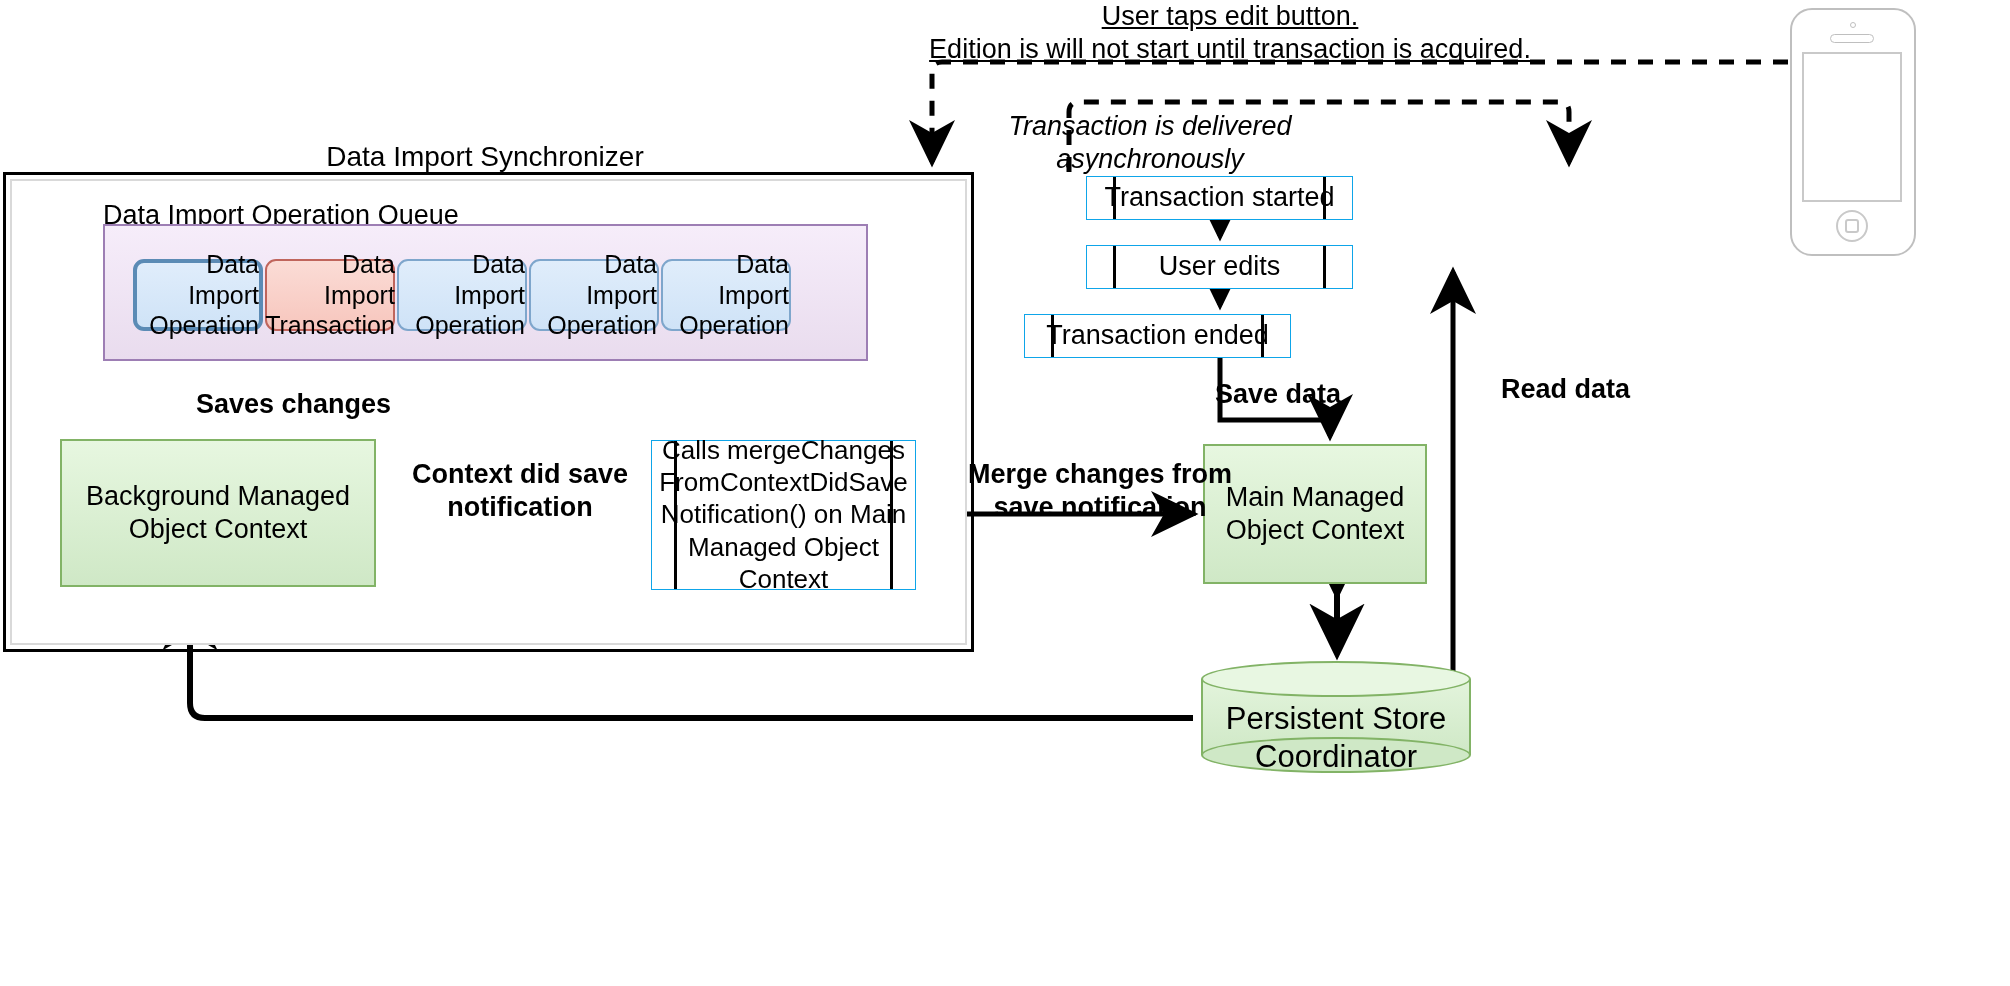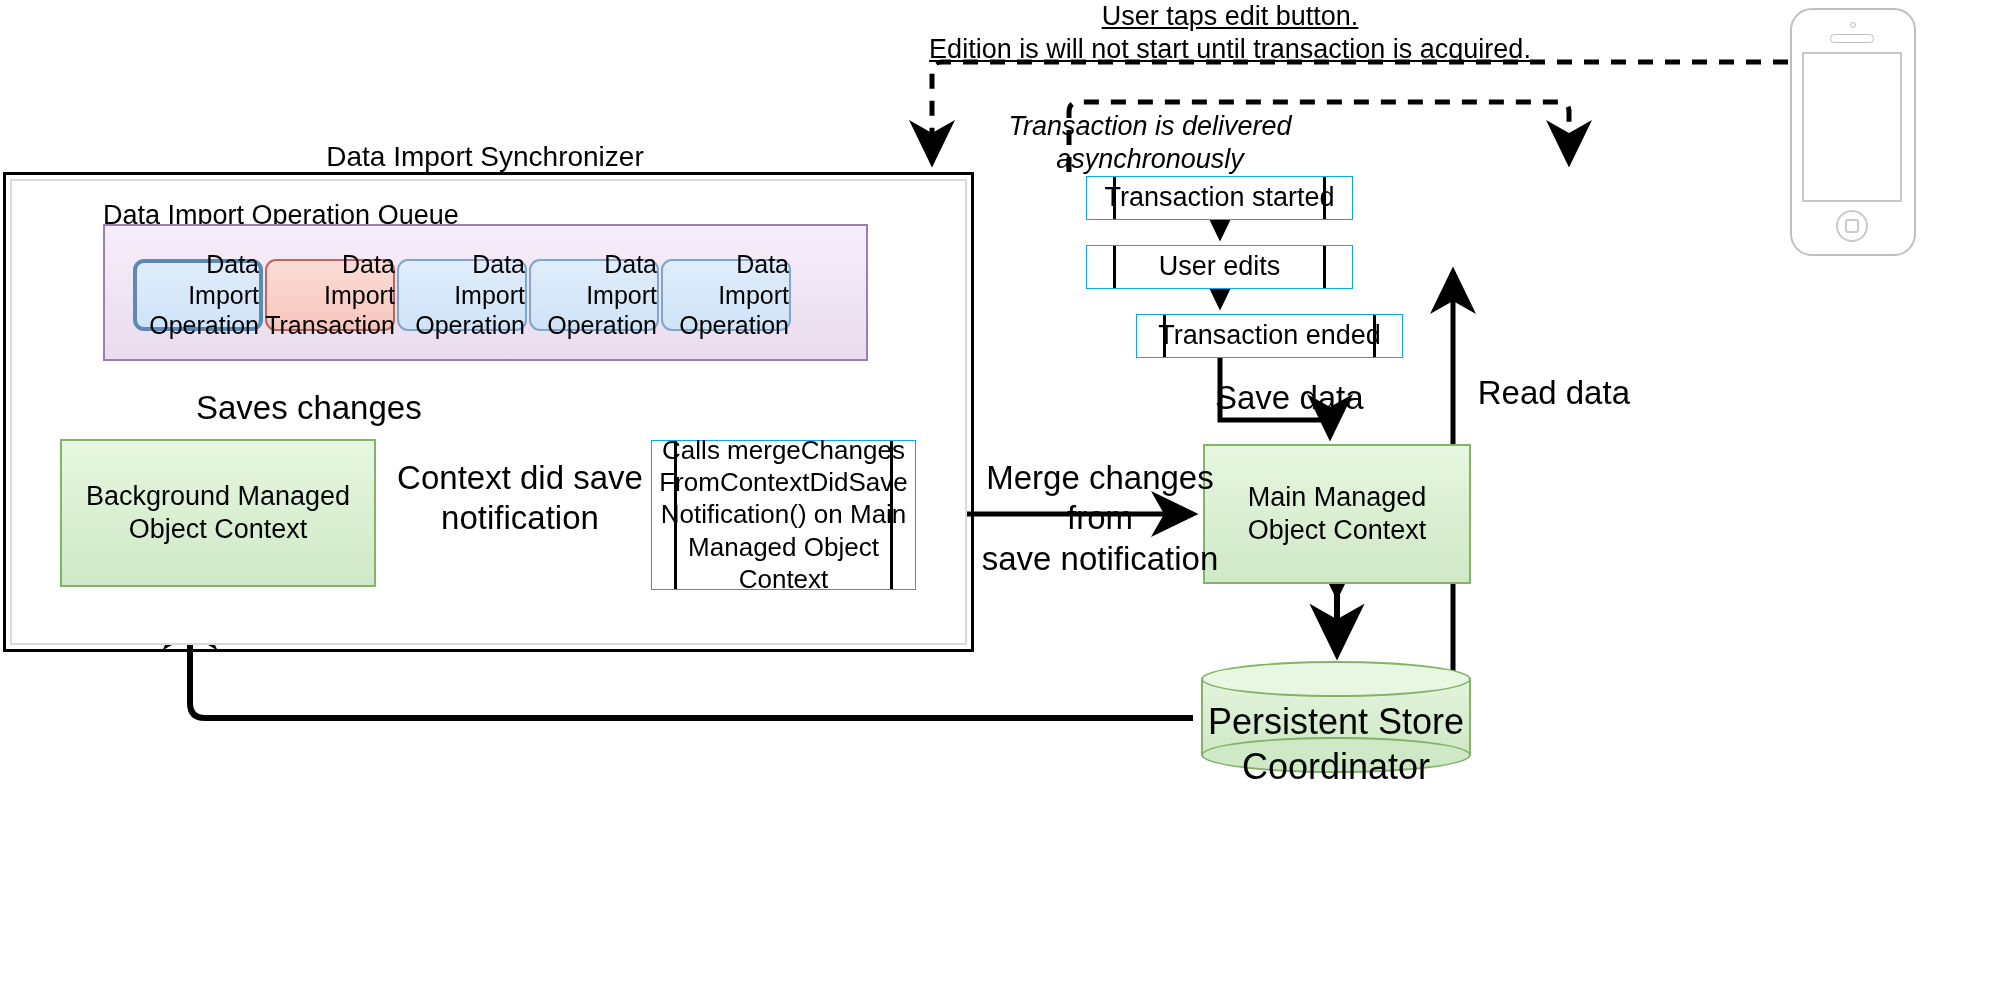--- a/index.html
+++ b/index.html
@@ -6,21 +6,21 @@
   body{font-family:"Liberation Sans","DejaVu Sans",sans-serif;color:#000;}
   #stage{position:relative;width:2010px;height:986px;overflow:hidden;background:#fff;}
   #svgLayer{position:absolute;left:0;top:0;width:2010px;height:986px;}
 
   .lbl{position:absolute;text-align:center;line-height:1.22;color:#000;white-space:pre-line;}
 
   
   .t-note{font-size:27px;}
   .t-title{font-size:28px;}
   .t-sub{font-size:27px;}
-  .t-edge{font-size:33px;}
+  .t-edge{font-size:27px;font-weight:bold;}
   #syncFrameInner{
     position:absolute;left:10px;top:179px;width:957px;height:466px;
     border:2px solid #d9d9d9;background:#fff;box-sizing:border-box;
   }
   #syncFrameOuter2{
     position:absolute;left:3px;top:172px;width:971px;height:480px;
     border:3px solid #000;background:transparent;box-sizing:border-box;
   }
 
   
@@ -41,52 +41,52 @@
 
   
   .ctxbox{
     position:absolute;box-sizing:border-box;
     background:linear-gradient(180deg,#e7f7e0 0%,#cfe8c6 100%);
     border:2px solid #82b366;
     display:flex;align-items:center;justify-content:center;
     text-align:center;line-height:1.24;font-size:27px;
   }
   #bgCtx{left:60px;top:439px;width:316px;height:148px;}
-  #mainCtx{left:1203px;top:444px;width:268px;height:140px;}
+  #mainCtx{left:1203px;top:444px;width:224px;height:140px;}
 
   
   .proc{position:absolute;box-sizing:border-box;border:1px solid #0ea5e9;background:#fff;}
   .proc .bar{position:absolute;top:0;bottom:0;width:3px;background:#000;}
   .proc .txt{position:absolute;left:0;right:0;top:50%;transform:translateY(-50%);
      text-align:center;line-height:1.24;}
 
   #procMerge{left:651px;top:440px;width:265px;height:150px;}
   #procMerge .bar.l{left:22px;}
   #procMerge .bar.r{left:auto;right:22px;}
   #procMerge .txt{font-size:26px;}
 
   .procStep{width:267px;height:44px;}
   #step1{left:1086px;top:176px;}
   #step2{left:1086px;top:245px;}
-  #step3{left:1136px;top:314px;}
+  #step3{left:1024px;top:314px;}
   .procStep .bar.l{left:26px;}
   .procStep .bar.r{right:26px;}
   .procStep .txt{font-size:27px;}
 
   
   #cyl{position:absolute;left:1201px;top:661px;width:270px;height:112px;}
   #cyl .body{position:absolute;left:0;top:18px;width:100%;height:76px;
      background:linear-gradient(180deg,#e3f4dc 0%,#cfe8c6 100%);
      border-left:2px solid #82b366;border-right:2px solid #82b366;box-sizing:border-box;}
   #cyl .top{position:absolute;left:0;top:0;width:100%;height:36px;border-radius:50%;
      background:#e8f7e2;border:2px solid #82b366;box-sizing:border-box;}
   #cyl .bot{position:absolute;left:0;bottom:0;width:100%;height:36px;border-radius:50%;
      background:#cfe8c6;border:2px solid #82b366;box-sizing:border-box;}
   #cylLabel{position:absolute;left:1201px;top:700px;width:270px;text-align:center;
-     font-size:36px;line-height:1.24;}
+     font-size:31px;line-height:1.24;}
 
   
   #phone{position:absolute;left:1790px;top:8px;width:126px;height:248px;}
   #phoneBody{position:absolute;inset:0;border:2px solid #bfbfbf;border-radius:22px;background:#fff;box-sizing:border-box;}
   #phoneCam{position:absolute;left:60px;top:14px;width:6px;height:6px;border:1.5px solid #bfbfbf;border-radius:50%;box-sizing:border-box;}
   #phoneSpk{position:absolute;left:40px;top:26px;width:44px;height:9px;border:1.5px solid #bfbfbf;border-radius:5px;box-sizing:border-box;}
   #phoneScreen{position:absolute;left:12px;top:44px;width:100px;height:150px;border:2px solid #c9c9c9;box-sizing:border-box;background:#fff;}
   #phoneHomeO{position:absolute;left:46px;top:202px;width:32px;height:32px;border:2px solid #c9c9c9;border-radius:50%;box-sizing:border-box;}
   #phoneHomeI{position:absolute;left:55px;top:211px;width:14px;height:14px;border:2px solid #c9c9c9;border-radius:3px;box-sizing:border-box;}
 

